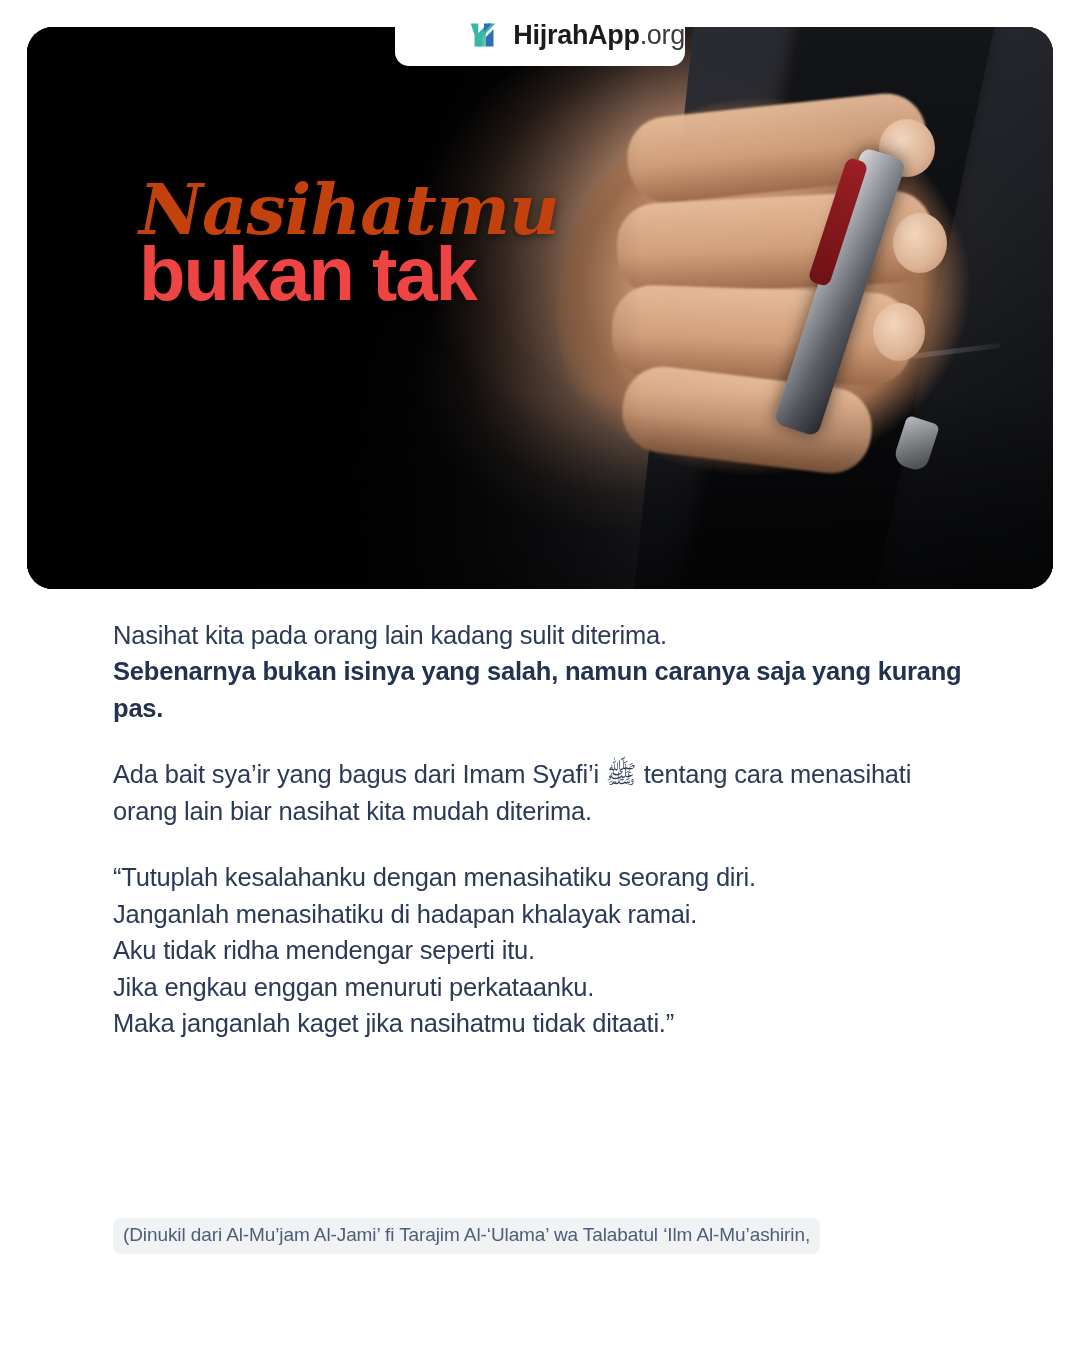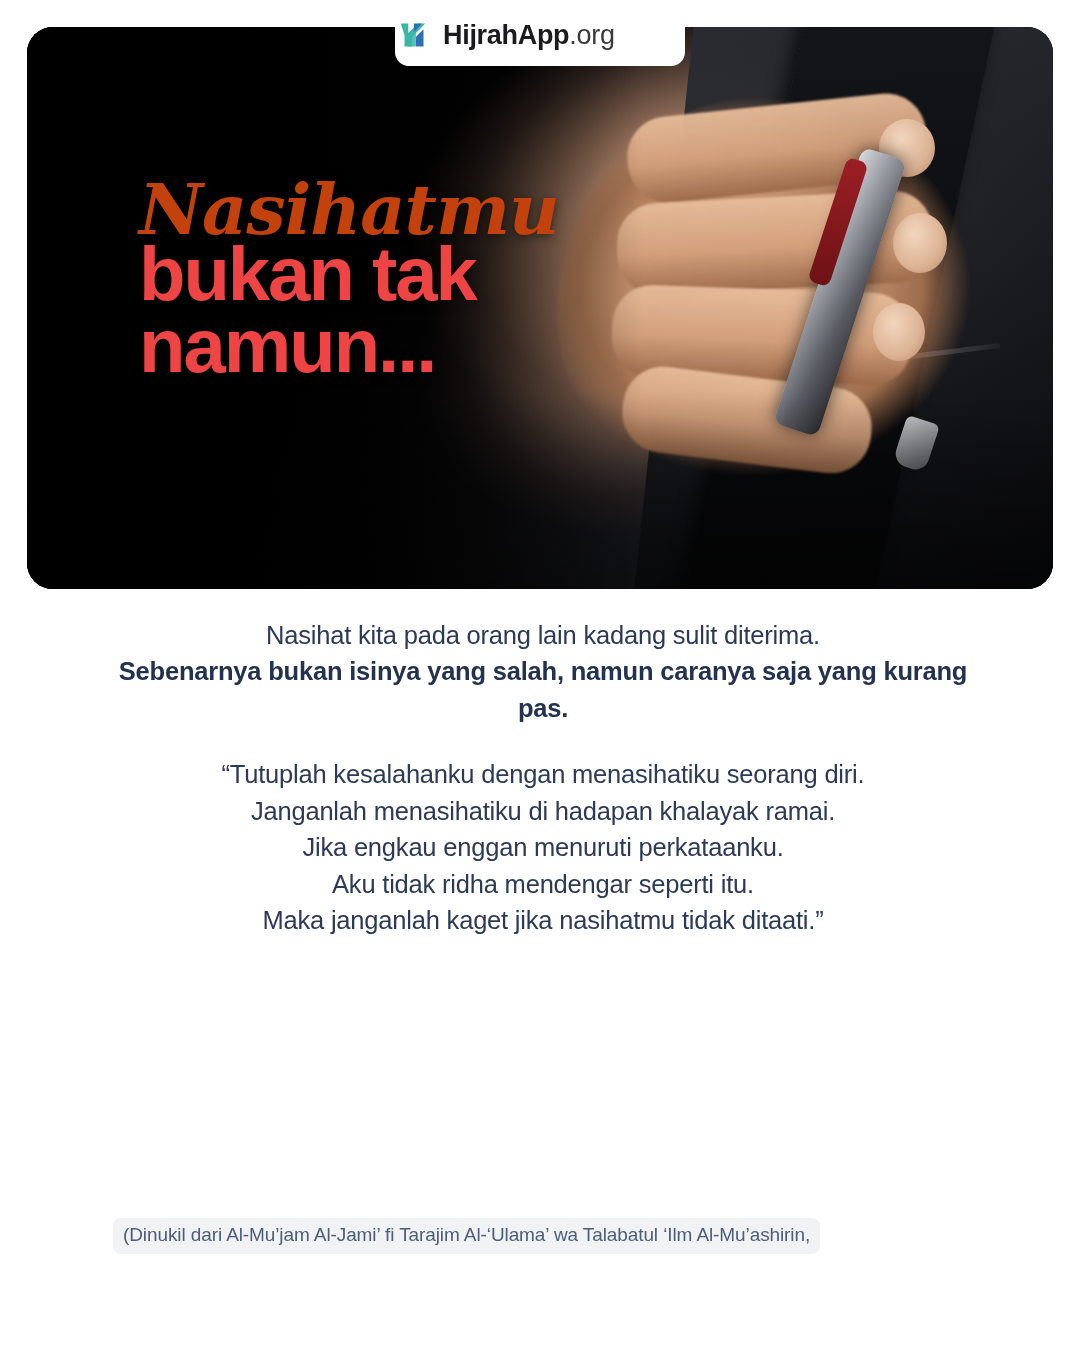--- a/index.html
+++ b/index.html
@@ -129,21 +129,21 @@
   .logo-badge {
     position: absolute;
     left: 395px;
     top: 4px;
     width: 290px;
     height: 62px;
     background: #ffffff;
     border-radius: 0 0 14px 14px;
     display: flex;
     align-items: center;
-    justify-content: flex-start;
+    justify-content: flex-end;
     gap: 10px;
     z-index: 5;
   }
   .logo-mark { width: 38px; height: 38px; display: block; }
   .logo-text {
     font-size: 27px;
     letter-spacing: -0.3px;
     color: #1d1d1f;
     white-space: nowrap;
   }
@@ -184,21 +184,20 @@
   
   .body-copy {
     position: absolute;
     left: 113px;
     top: 617px;
     width: 860px;
     color: #2c3a57;
     font-size: 25.5px;
     line-height: 1.43;
     letter-spacing: -0.2px;
-    text-align: center;
   }
   .body-copy p { margin: 0 0 30px 0; }
   .body-copy p:last-of-type { margin-bottom: 16px; }
   .strong { font-weight: 700; color: #22324f; }
   .poem { }
   .poem .line { display: block; }
 
   .source {
     position: absolute;
     left: 113px;
@@ -237,21 +236,20 @@
       <div class="pen"></div>
       <div class="pen-clip"></div>
       <div class="pen-tip"></div>
       <div class="vignette"></div>
     </div>
 
     <div class="headline">
       <div class="hl-script">Nasihatmu</div>
       <div class="hl-main">
         <div>bukan tak</div>
-        <div>namun...</div>
       </div>
     </div>
   </div>
 
   <div class="logo-badge">
     <span>
       <svg class="logo-mark" viewBox="0 0 40 40" xmlns="http://www.w3.org/2000/svg" aria-hidden="true">
         <path d="M6 8 h8 v10 l10 -10 h8 L18 22 v10 h-8 v-12 z" fill="#3BB6A6"></path>
         <path d="M20 8 h8 l-8 9 z" fill="#2F6FB5"></path>
         <path d="M22 22 l8 -8 v18 h-8 z" fill="#2F6FB5"></path>
@@ -262,26 +260,27 @@
       <span class="lt-1">Hijrah</span><span class="lt-2">App</span><span class="lt-3">.org</span>
     </span>
   </div>
 
   <div class="body-copy">
     <p>
       <span>Nasihat kita pada orang lain kadang sulit diterima.</span><br>
       <span class="strong">Sebenarnya bukan isinya yang salah, namun caranya saja yang kurang pas.</span>
     </p>
 
+    <p>Ada bait sya’ir yang bagus dari Imam Syafi’i ﷺ tentang cara menasihati orang lain biar nasihat kita mudah diterima.</p>
 
     <p class="poem">
       <span class="line">“Tutuplah kesalahanku dengan menasihatiku seorang diri.</span>
       <span class="line">Janganlah menasihatiku di hadapan khalayak ramai.</span>
+      <span class="line">Aku tidak ridha mendengar seperti itu.</span>
       <span class="line">Jika engkau enggan menuruti perkataanku.</span>
-      <span class="line">Aku tidak ridha mendengar seperti itu.</span>
       <span class="line">Maka janganlah kaget jika nasihatmu tidak ditaati.”</span>
     </p>
   </div>
 
   <div class="source">
     <span class="source-inner">(Dinukil dari Al-Mu’jam Al-Jami’ fi Tarajim Al-‘Ulama’ wa Talabatul ‘Ilm Al-Mu’ashirin,</span>
   </div>
 
 </div>
 

